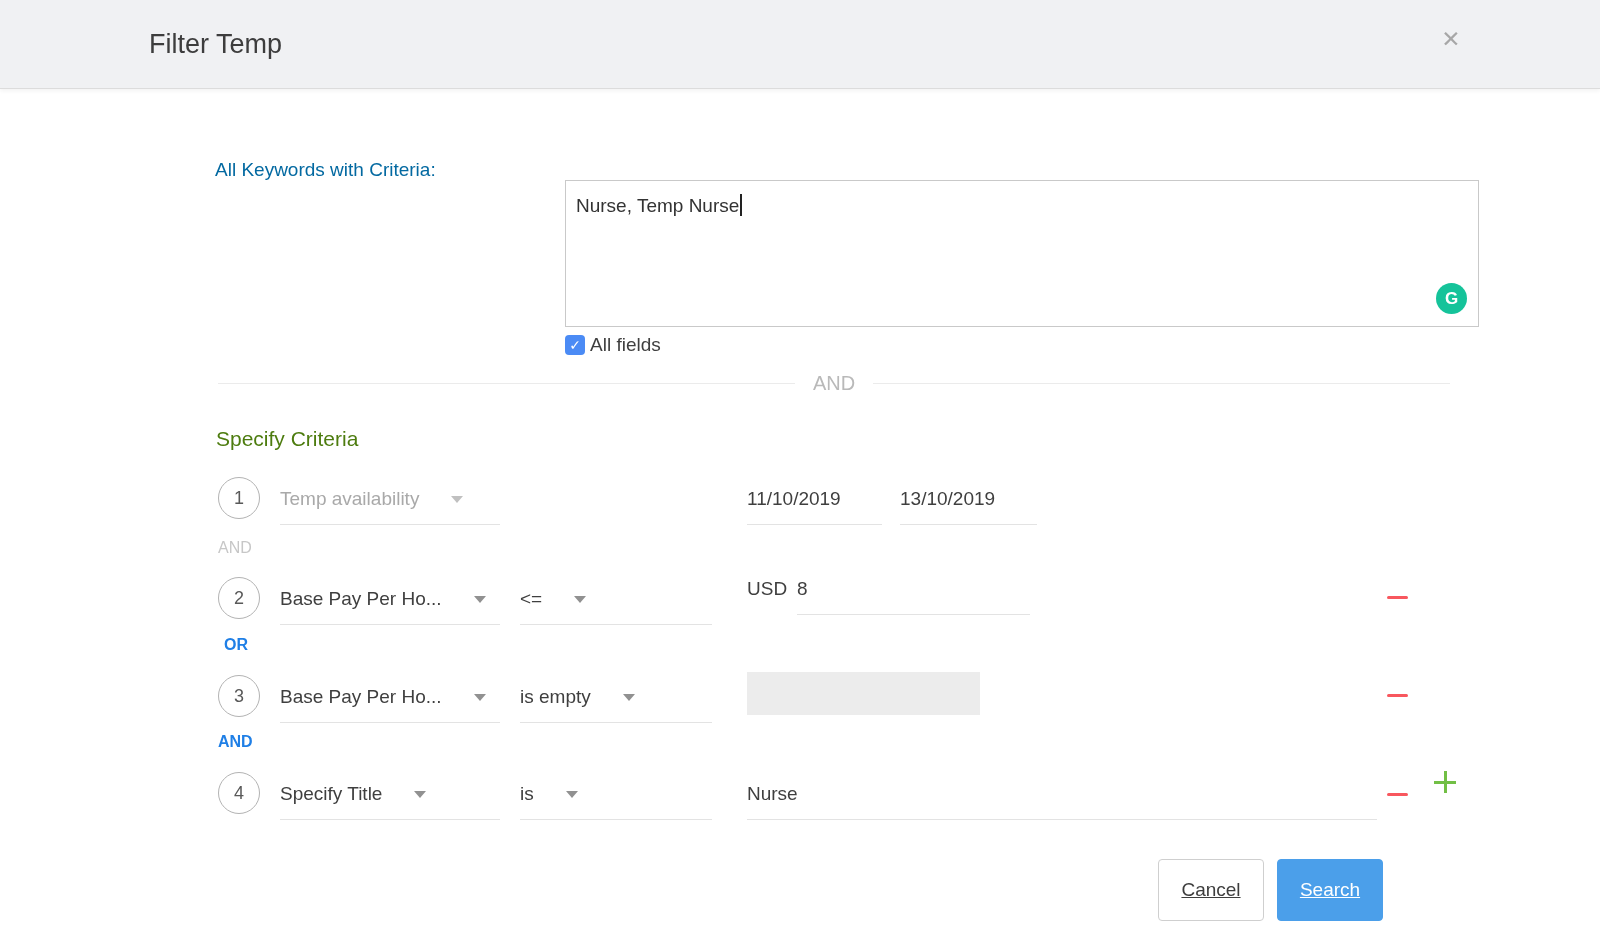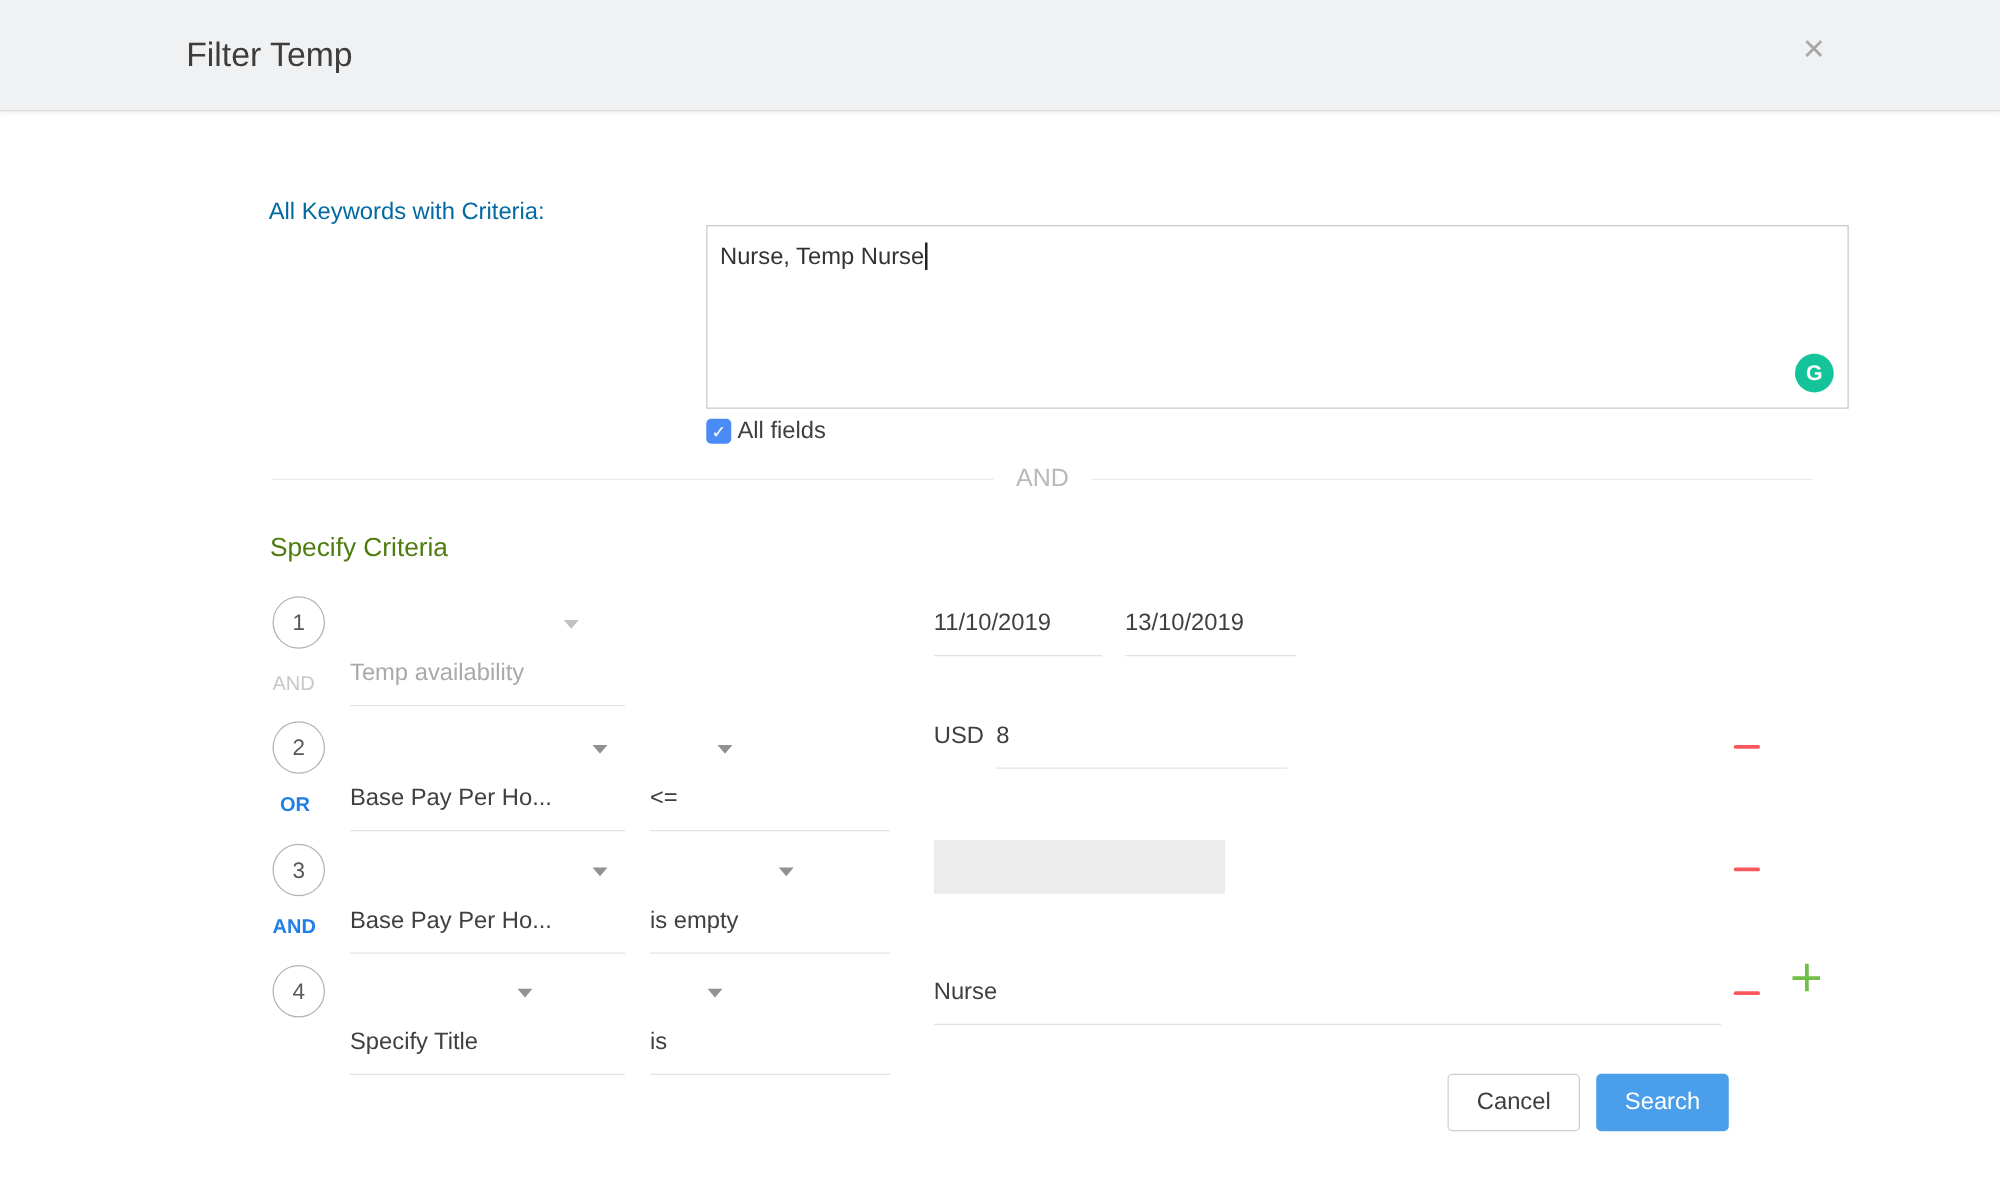--- a/index.html
+++ b/index.html
@@ -42,21 +42,21 @@
 
   
   .crit-heading { position:absolute; left:216px; top:427px; font-size:21px; color:#4d7c0f; }
 
   .num-circle { position:absolute; width:42px; height:42px; border:1px solid #b3b3b3;
     border-radius:50%; background:#fff; display:flex; align-items:center; justify-content:center;
     font-size:18px; color:#595959; }
 
   .cell { position:absolute; border-bottom:1px solid #e3e3e3; padding-bottom:13px;
     display:flex; align-items:flex-start; cursor:pointer; }
-  .cell .txt { font-size:19px; line-height:24px; color:#3f3f3f; white-space:nowrap;margin-top:40px; }
+  .cell .txt { font-size:19px; line-height:24px; color:#3f3f3f; white-space:nowrap; }
   .cell.dim .txt { color:#a9a9a9; }
   .caret-down { width:0; height:0; border-left:6px solid transparent;
     border-right:6px solid transparent; border-top:7px solid #919191;
     margin:9px 0 0 32px; }
   .cell.dim .caret-down { border-top-color:#c0c0c0; }
 
   .val-text { font-size:19px; line-height:24px; color:#3f3f3f; white-space:nowrap; }
   .cur-label { position:absolute; font-size:19px; line-height:24px; color:#3f3f3f; }
   .disabled-box { position:absolute; background:#ececec; cursor:default; }
 
@@ -67,22 +67,22 @@
   .rm-btn { position:absolute; width:26px; height:26px; background:none; border:none;
     cursor:pointer; }
   .rm-btn .bar { position:absolute; left:2px; top:11px; width:21px; height:3px;
     border-radius:2px; background:#f8575e; }
   .add-btn { position:absolute; width:26px; height:26px; background:none; border:none;
     cursor:pointer; }
   .add-btn .h { position:absolute; left:2px; top:11px; width:22px; height:2.5px; background:#72bf45; }
   .add-btn .v { position:absolute; left:12px; top:1px; width:2.5px; height:22px; background:#72bf45; }
 
   
-  .btn { position:absolute; top:859px; width:106px; height:46px; border-radius:4px;
-    font-size:19px; cursor:pointer; font-family:"Liberation Sans", sans-serif; }
+  .btn { position:absolute; top:859px; width:106px; height:62px; border-radius:4px;
+    font-size:19px; cursor:pointer; font-family:"Liberation Sans", sans-serif;text-decoration:underline; }
   .btn-cancel { left:1158px; background:#fff; border:1px solid #cfcfcf; color:#3d3d3d; }
   .btn-search { left:1277px; background:#4b9fea; border:1px solid #4b9fea; color:#fff; }
 </style>
 </head>
 <body>
 
 <div class="stage">
 
   <header class="dlg-header">
     <h1 class="dlg-title">Filter Temp</h1>

